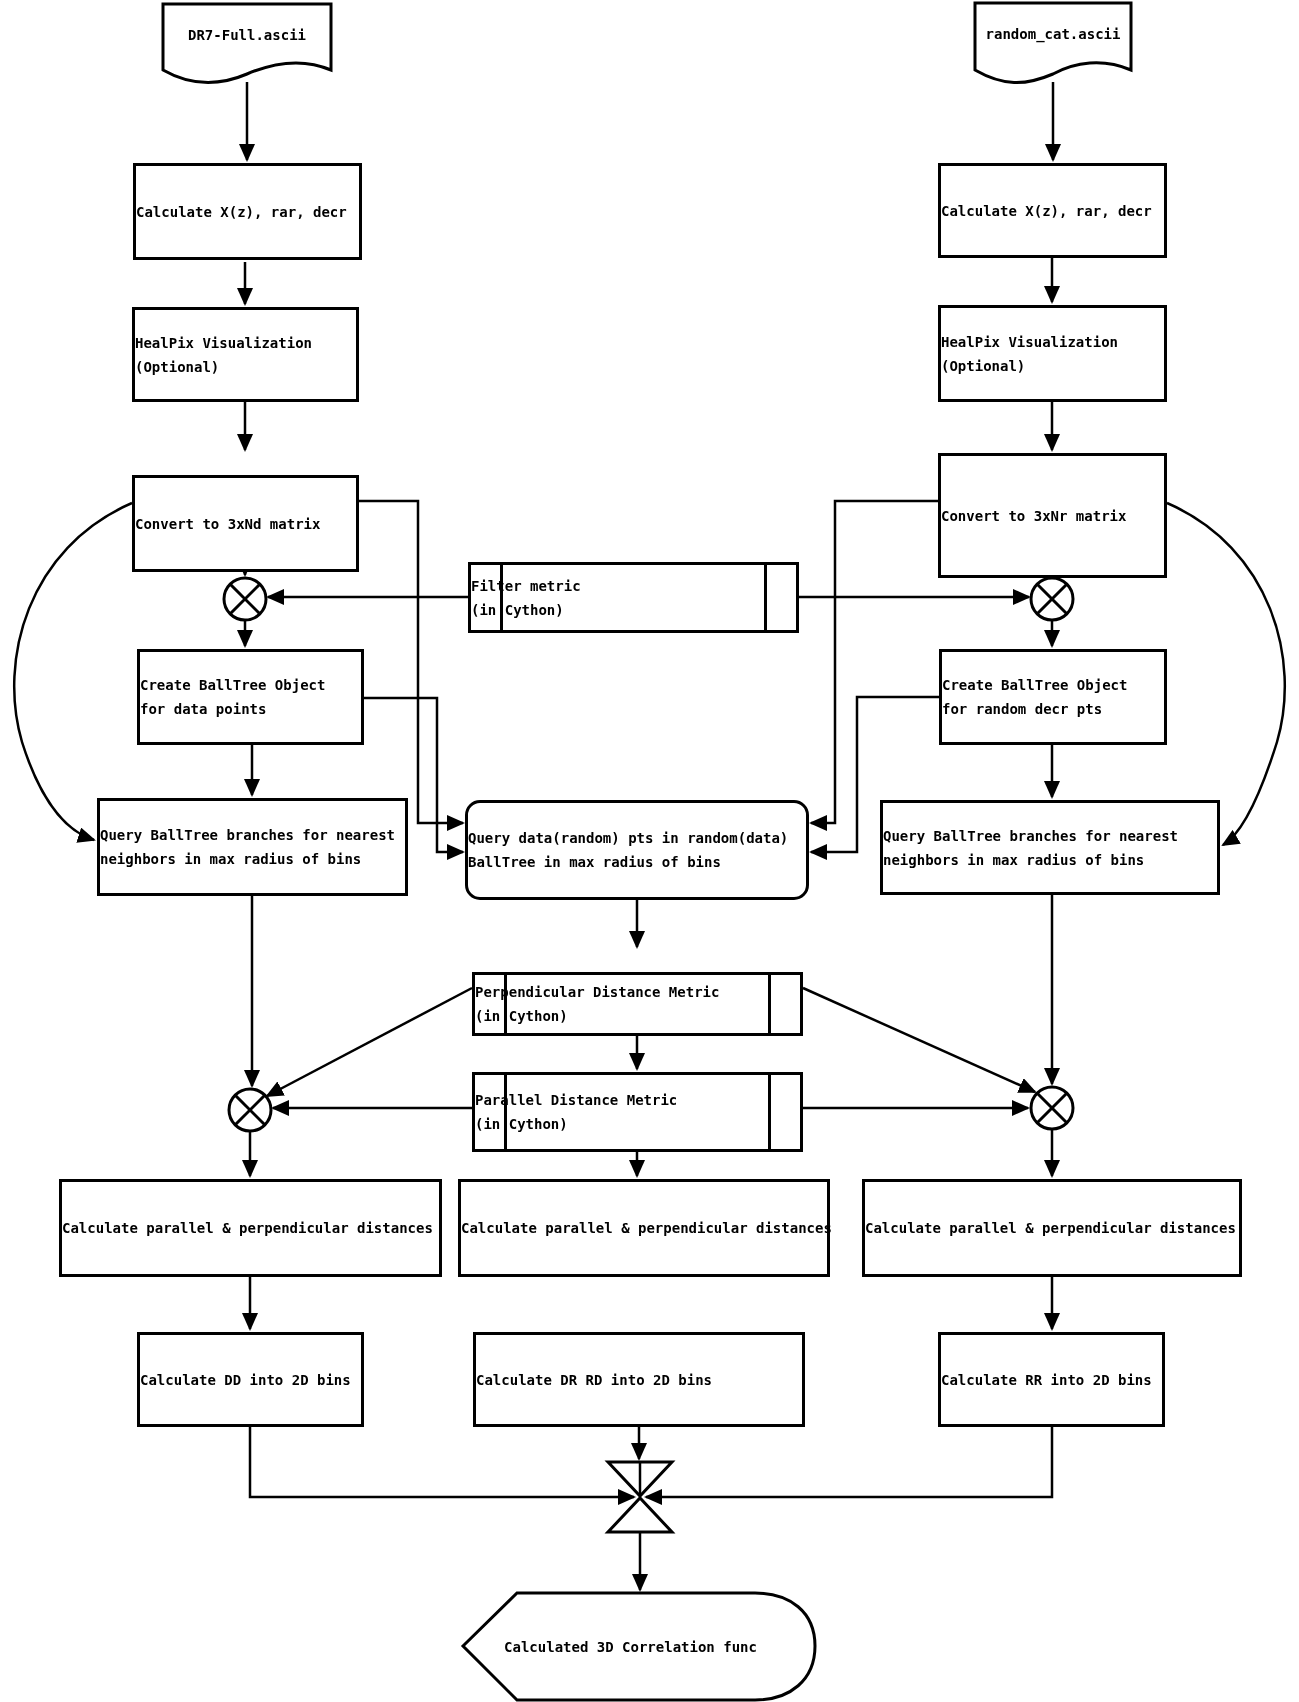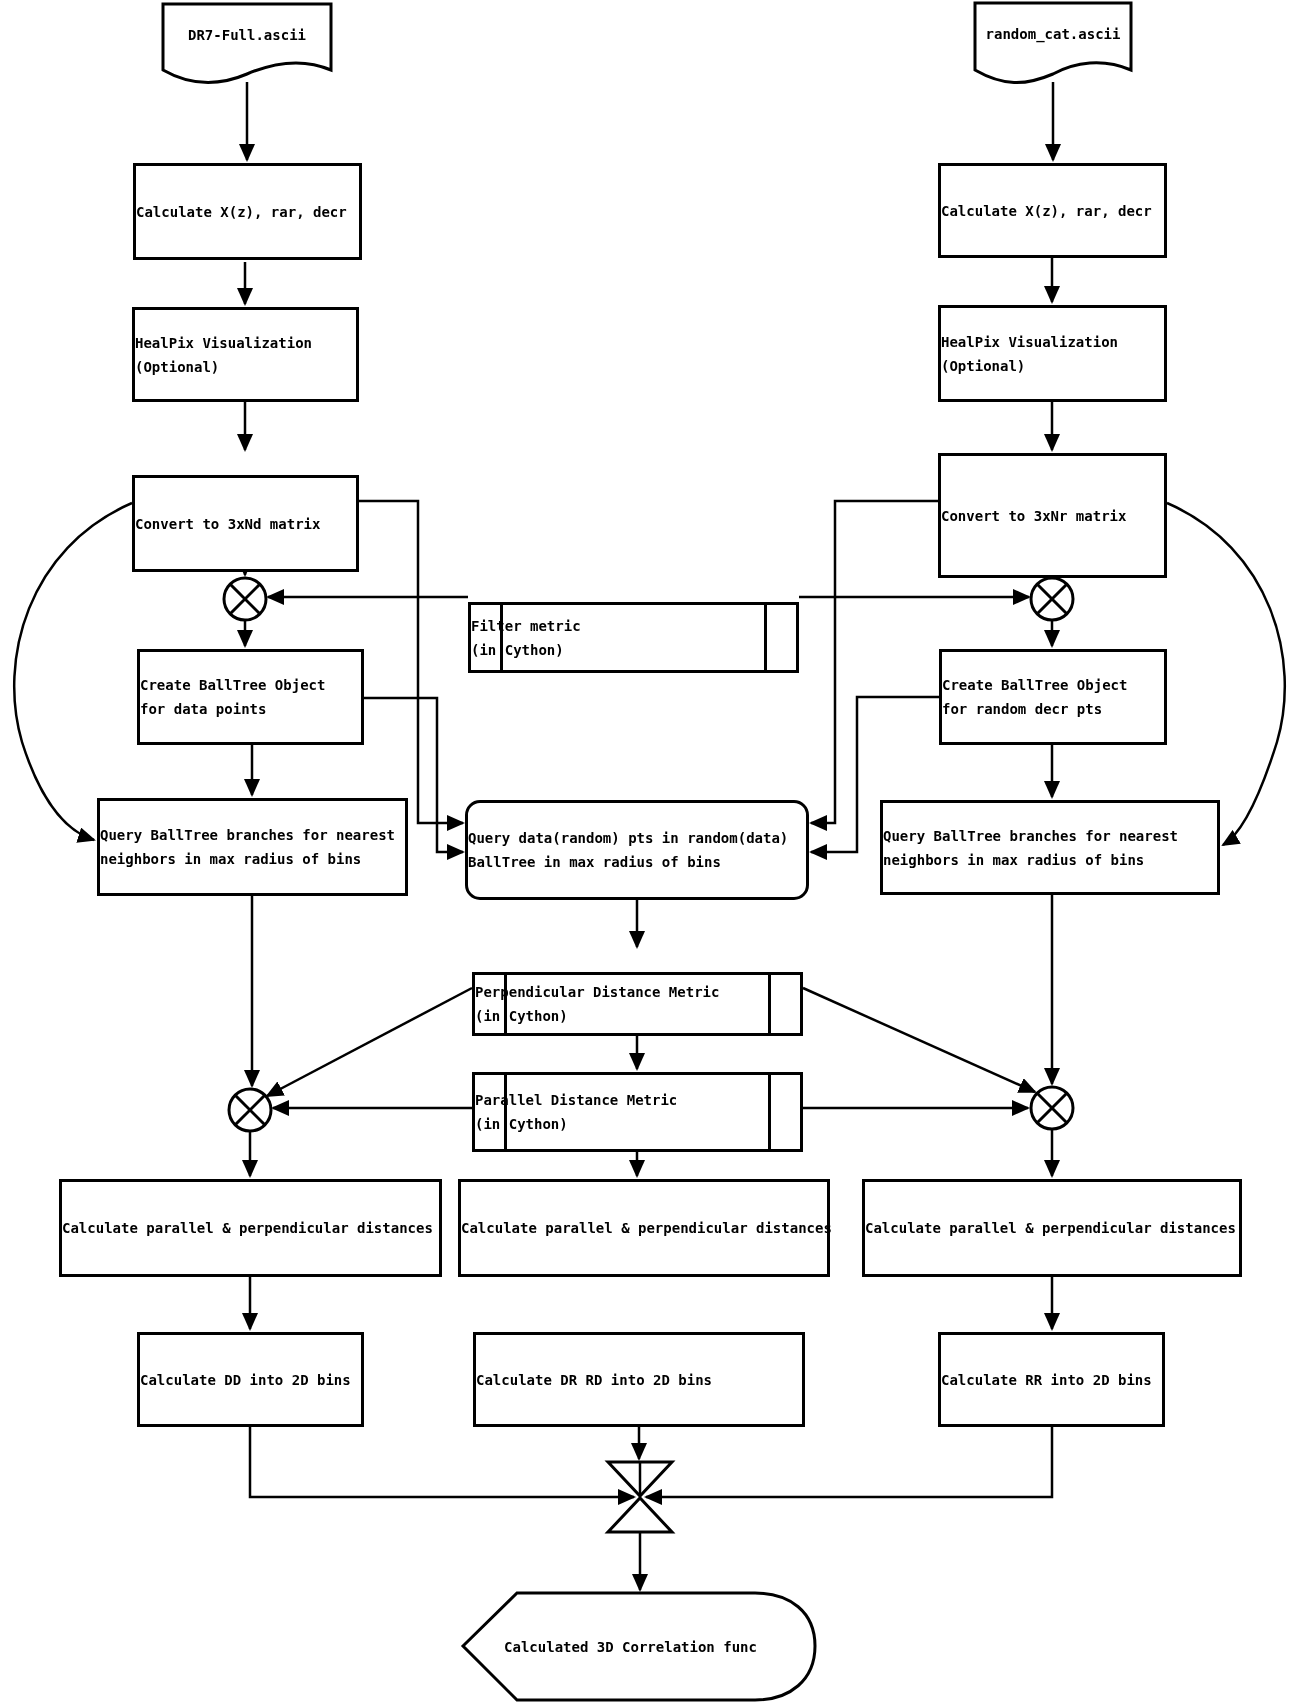--- a/index.html
+++ b/index.html
@@ -167,21 +167,21 @@
     <div class="ln">Query BallTree branches for nearest</div>
     <div class="ln">neighbors in max radius of bins</div>
   </div>
   <div class="node" style="left:862px;top:1179px;width:380px;height:98px;">
     <div class="ln">Calculate parallel &amp; perpendicular distances</div>
   </div>
   <div class="node" style="left:938px;top:1332px;width:227px;height:95px;">
     <div class="ln">Calculate RR into 2D bins</div>
   </div>
 
-  <div class="node predef" style="left:468px;top:562px;width:331px;height:71px;margin-top:40px;">
+  <div class="node predef" style="left:468px;top:562px;width:331px;height:71px;">
     <div class="ln">Filter metric</div>
     <div class="ln">(in Cython)</div>
   </div>
   <div class="node" style="left:465px;top:800px;width:344px;height:100px;border-radius:15px;">
     <div class="ln">Query data(random) pts in random(data)</div>
     <div class="ln">BallTree in max radius of bins</div>
   </div>
   <div class="node predef" style="left:472px;top:972px;width:331px;height:64px;">
     <div class="ln">Perpendicular Distance Metric</div>
     <div class="ln">(in Cython)</div>

